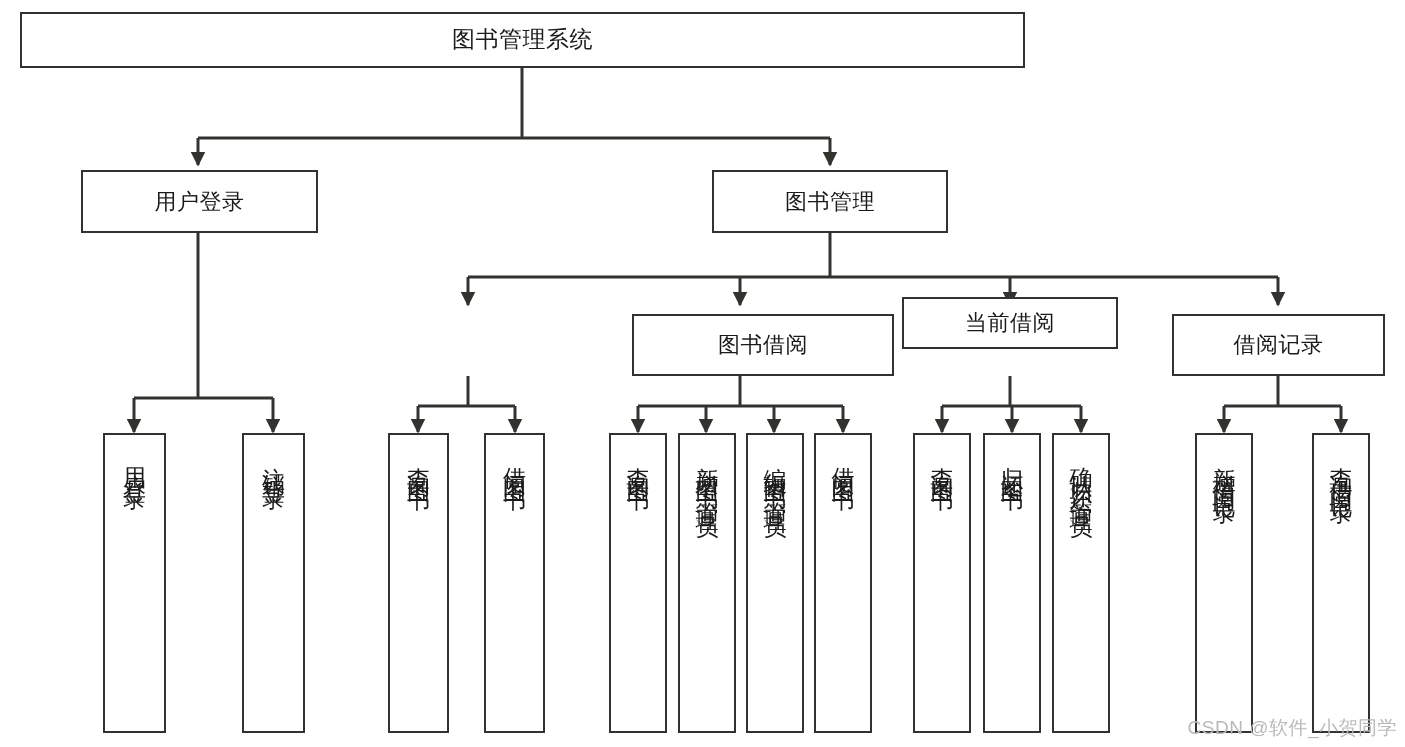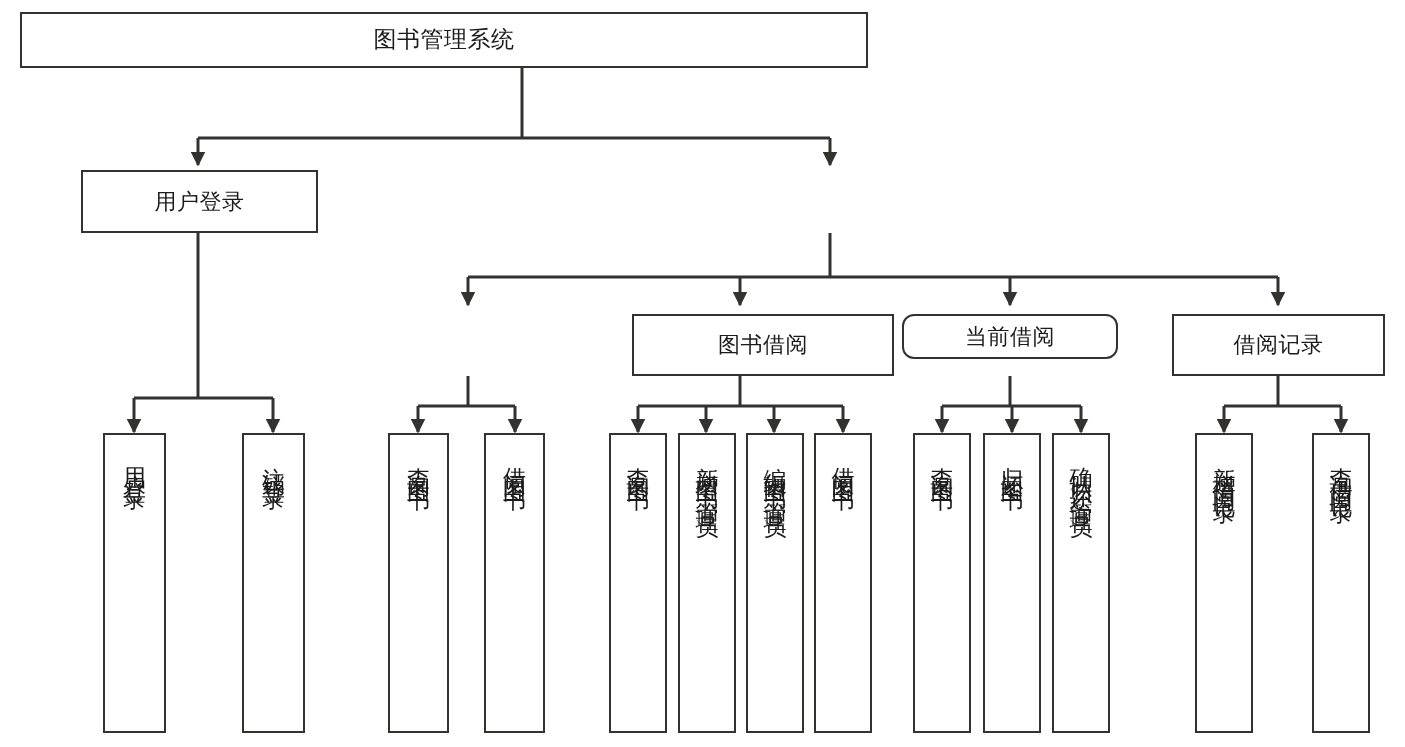--- a/index.html
+++ b/index.html
@@ -123,32 +123,35 @@
       <path d="M 1012 406 L 1012 432" marker-end="url(#arrow)"></path>
       <path d="M 1081 406 L 1081 432" marker-end="url(#arrow)"></path>
 
       <path d="M 1278 376 L 1278 406"></path>
       <path d="M 1224 406 L 1341 406"></path>
       <path d="M 1224 406 L 1224 432" marker-end="url(#arrow)"></path>
       <path d="M 1341 406 L 1341 432" marker-end="url(#arrow)"></path>
     </g>
   </svg>
 
-  <div class="node horiz root" style="left:20px; top:12px; width:848px; height:56px;">
+  <div class="node horiz root" style="left:20px; top:12px; width:1005px; height:56px;">
     <span class="label">图书管理系统</span>
   </div>
 
   <div class="node horiz" style="left:81px; top:170px; width:237px; height:63px;">
     <span class="label">用户登录</span>
   </div>
+  <div class="node horiz" style="left:712px; top:170px; width:236px; height:63px;">
+    <span class="label">图书管理</span>
+  </div>
 
   <div class="node horiz" style="left:632px; top:314px; width:262px; height:62px;">
     <span class="label">图书借阅</span>
   </div>
-  <div class="node horiz" style="left:902px; top:314px; width:216px; height:45px;border-radius:12px;">
+  <div class="node horiz" style="left:902px; top:297px; width:216px; height:52px;">
     <span class="label">当前借阅</span>
   </div>
   <div class="node horiz" style="left:1172px; top:314px; width:213px; height:62px;">
     <span class="label">借阅记录</span>
   </div>
 
   <div class="node vert" style="left:103px; top:433px; width:63px; height:300px;">
     <span class="label">用户登录</span>
   </div>
   <div class="node vert" style="left:242px; top:433px; width:63px; height:300px;">
@@ -185,14 +188,15 @@
     <span class="label">确认归还（管理员）</span>
   </div>
 
   <div class="node vert" style="left:1195px; top:433px; width:58px; height:300px;">
     <span class="label">新增借阅记录</span>
   </div>
   <div class="node vert" style="left:1312px; top:433px; width:58px; height:300px;">
     <span class="label">查询借阅记录</span>
   </div>
 
+  <div id="watermark">CSDN @软件_小贺同学</div>
 
 </div>
 
 </body></html>

